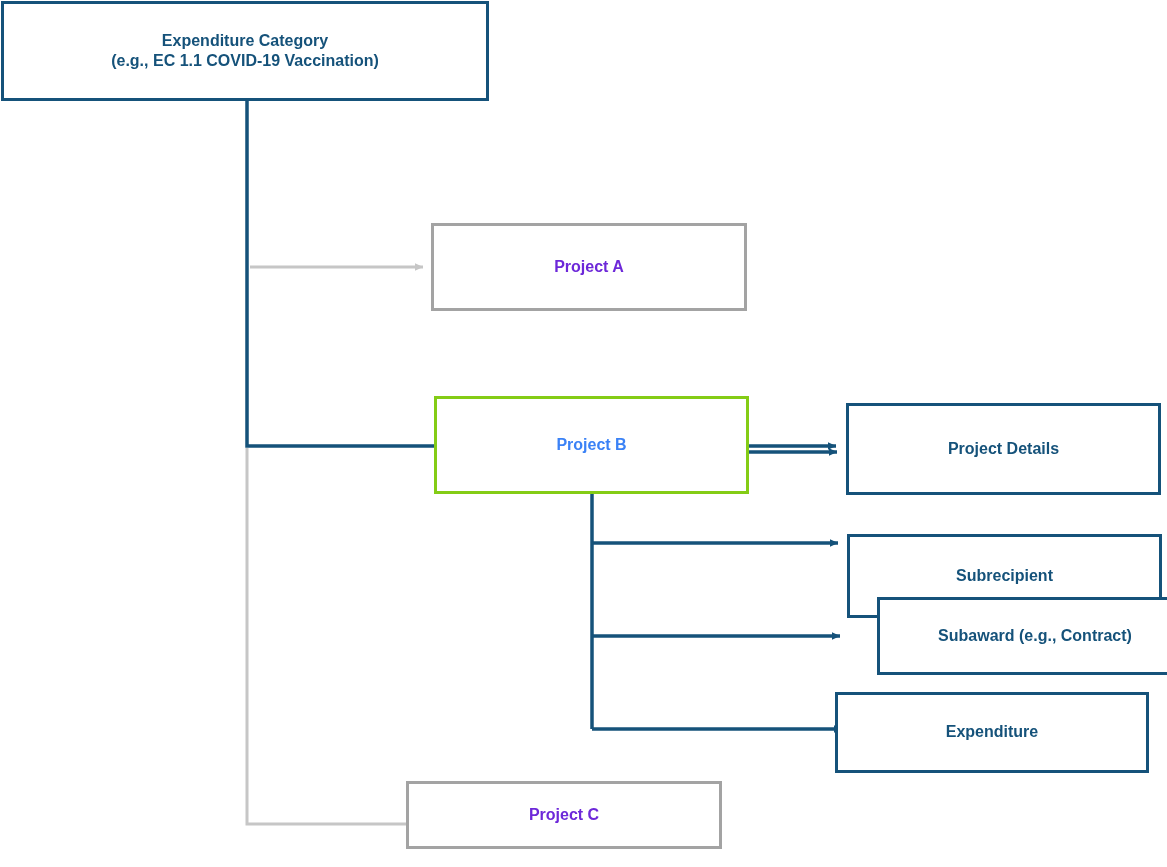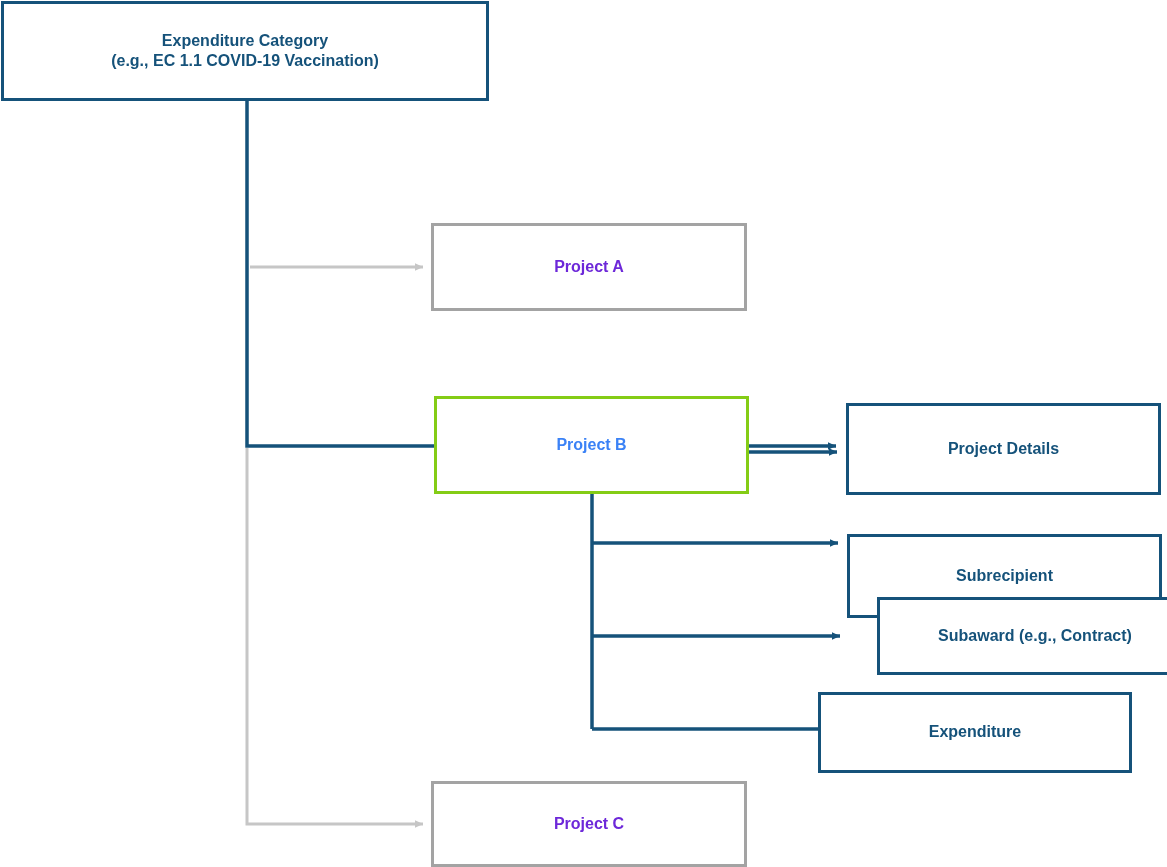--- a/index.html
+++ b/index.html
@@ -105,21 +105,21 @@
       <span class="ttl">Project A</span>
     </div>
   </div>
 
   <div class="node navy" style="left:434px; top:396px; width:315px; height:98px; font-size:16px;">
     <div class="txt">
       <span class="ttl">Project B</span>
     </div>
   </div>
 
-  <div class="node muted" style="left:431px; top:781px; width:316px; height:86px; font-size:16px;">
+  <div class="node muted" style="left:406px; top:781px; width:316px; height:68px; font-size:16px;">
     <div class="txt">
       <span class="ttl">Project C</span>
     </div>
   </div>
 
   <div class="node teal" style="left:846px; top:403px; width:315px; height:92px; font-size:16px;">
     <div class="txt">
       <span class="ttl">Project Details</span>
     </div>
   </div>
@@ -129,19 +129,19 @@
       <span class="ttl">Subrecipient</span>
     </div>
   </div>
 
   <div class="node teal" style="left:849px; top:597px; width:316px; height:78px; font-size:16px;margin-left:28px;">
     <div class="txt">
       <span class="ttl">Subaward (e.g., Contract)</span>
     </div>
   </div>
 
-  <div class="node teal" style="left:818px; top:692px; width:314px; height:81px; font-size:16px;">
+  <div class="node teal" style="left:835px; top:692px; width:314px; height:81px; font-size:16px;">
     <div class="txt">
       <span class="ttl">Expenditure</span>
     </div>
   </div>
 
 </div>
 
 </body></html>

